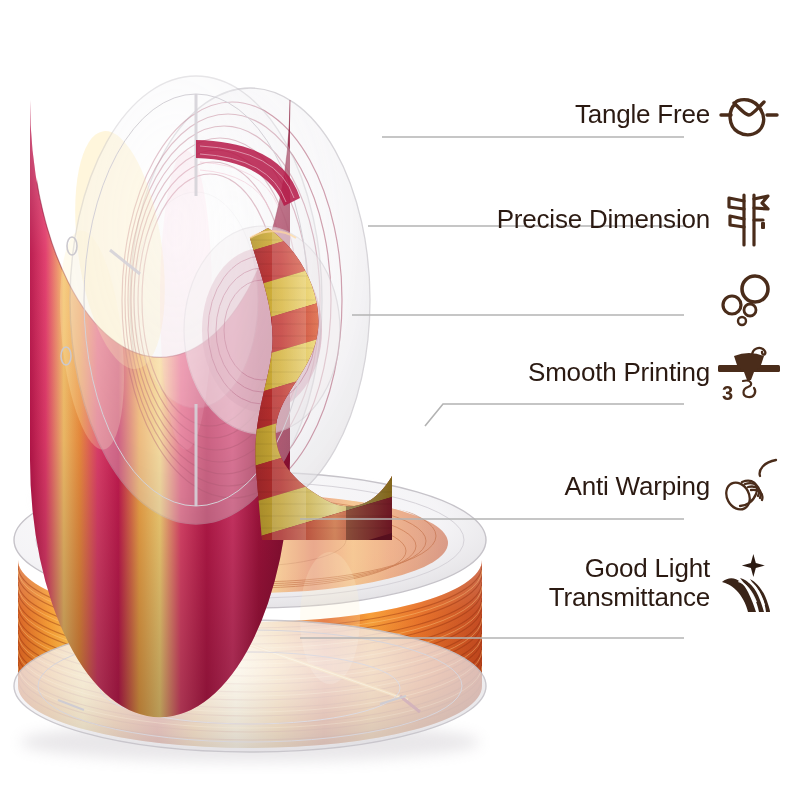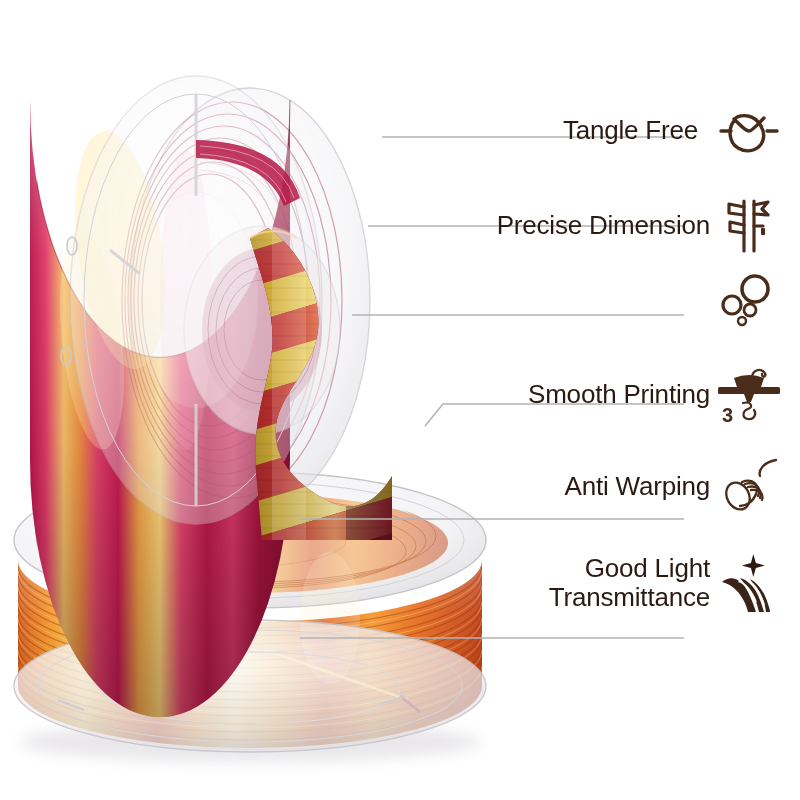--- a/index.html
+++ b/index.html
@@ -330,36 +330,36 @@
     <svg viewBox="0 0 384 14" preserveAspectRatio="none">
         <path d="M0 7 L384 7" stroke="#b3b3b3" stroke-width="1.6" fill="none"></path>
       </svg>
   </div>
   <div class="leader" style="left:300px;top:631px;width:384px;">
     <svg viewBox="0 0 384 14" preserveAspectRatio="none">
         <path d="M0 7 L384 7" stroke="#b3b3b3" stroke-width="1.6" fill="none"></path>
       </svg>
   </div>
 
-  <div class="feature" style="top:100px;right:20px;gap:12px;">
+  <div class="feature" style="top:84px;right:20px;">
     <span class="f-text">Tangle Free</span>
     <span class="f-icon">
       <svg viewBox="0 0 62 62" xmlns="http://www.w3.org/2000/svg">
         <g fill="none" stroke="#4a2c1a" stroke-width="3.4" stroke-linecap="round">
           <path d="M3 31 L13 31"></path>
           <path d="M49 31 L59 31"></path>
           <path d="M17 20 C10 27 10 42 20 48 C30 54 42 50 45 40
                    C48 30 40 18 30 16 C22 14.5 16 18 17 20 Z"></path>
           <path d="M16 19 C24 27 28 31 31 31 C34 31 38 26 46 18"></path>
         </g>
       </svg>
     </span>
   </div>
 
-  <div class="feature" style="top:195px;right:20px;align-items:center;">
+  <div class="feature" style="top:189px;right:20px;align-items:center;">
     <span class="f-text">Precise Dimension</span>
     <span class="f-icon">
       <svg viewBox="0 0 62 62" xmlns="http://www.w3.org/2000/svg">
         <g fill="none" stroke="#4a2c1a" stroke-width="3.2" stroke-linejoin="round" stroke-linecap="round">
 
           <path d="M26 6 L26 56"></path>
           <path d="M36 6 L36 56"></path>
 
           <path d="M26 12 L11 9 L11 18 L26 20"></path>
           <path d="M36 10 L50 7 L44 14 L50 20 L36 19"></path>
@@ -378,21 +378,21 @@
         <g fill="none" stroke="#4a2c1a">
           <circle cx="37" cy="21" r="13" stroke-width="3.6"></circle>
           <circle cx="14" cy="37" r="9" stroke-width="3.2"></circle>
           <circle cx="32" cy="42" r="6" stroke-width="2.8"></circle>
           <circle cx="24" cy="53" r="4" stroke-width="2.4"></circle>
         </g>
       </svg>
     </span>
   </div>
 
-  <div class="feature" style="top:364px;right:20px;">
+  <div class="feature" style="top:342px;right:20px;">
     <span class="f-text">Smooth Printing</span>
     <span class="f-icon">
       <svg viewBox="0 0 62 62" xmlns="http://www.w3.org/2000/svg">
 
         <rect x="0" y="23" width="62" height="7" rx="1.5" fill="#4a2c1a"></rect>
 
         <path d="M16 14 q15 -6 30 0 l-4 12 q-11 5 -22 0 z" fill="#4a2c1a"></path>
 
         <path d="M26 30 l10 0 l-3 8 l-4 0 z" fill="#4a2c1a"></path>
 

